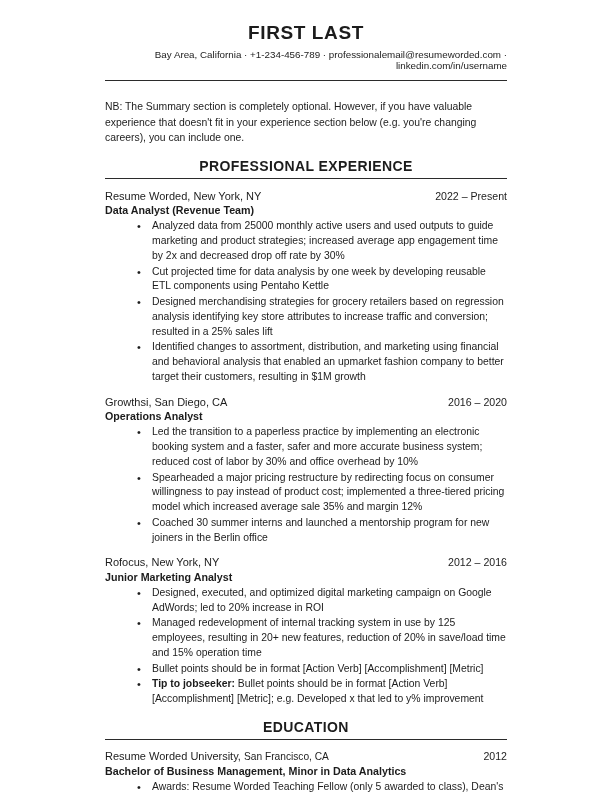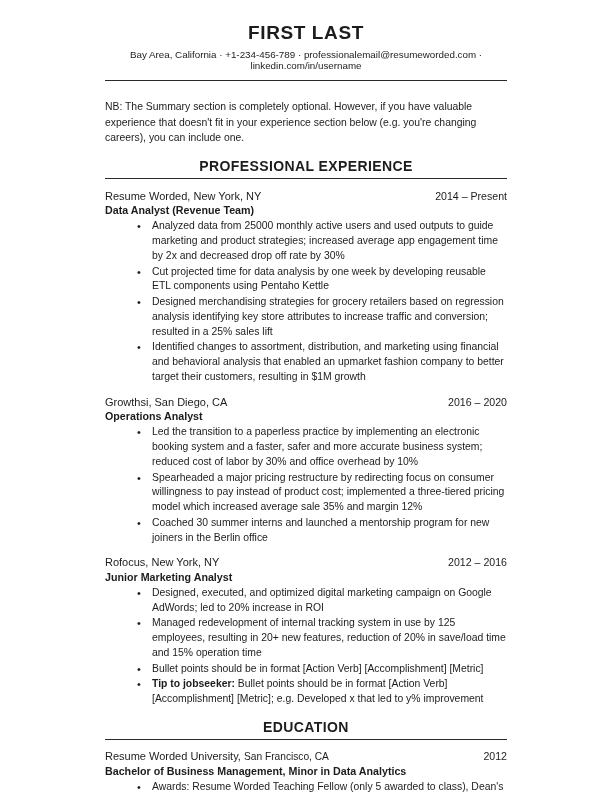--- a/index.html
+++ b/index.html
@@ -16,21 +16,21 @@
     border-radius: 32px;
   }
   .name {
     text-align: center;
     font-size: 19px;
     font-weight: 700;
     letter-spacing: 0.6px;
     padding-top: 4px;
   }
   .contact {
-    text-align: center;
+    text-align: right;
     font-size: 9.8px;
     margin-top: 5px;
     color: #222222;
   }
   .top-divider {
     border: none;
     border-top: 1.4px solid #2b2b2b;
     margin: 9px 0 9px 0;
   }
   .note {
@@ -94,21 +94,21 @@
   <div class="contact">Bay Area, California · +1-234-456-789 · professionalemail@resumeworded.com · linkedin.com/in/username</div>
   <hr class="top-divider">
 
   <p class="note">NB: The Summary section is completely optional. However, if you have valuable experience that doesn't fit in your experience section below (e.g. you're changing careers), you can include one.</p>
 
   <div class="section-title">PROFESSIONAL EXPERIENCE</div>
 
   <div class="job">
     <div class="job-header">
       <span class="job-company">Resume Worded, New York, NY</span>
-      <span class="job-dates">2014 – Present</span>
+      <span class="job-dates">2022 – Present</span>
     </div>
     <div class="job-role">Data Analyst (Revenue Team)</div>
     <ul class="bullets">
         <li>Analyzed data from 25000 monthly active users and used outputs to guide marketing and product strategies; increased average app engagement time by 2x and decreased drop off rate by 30%</li>
         <li>Cut projected time for data analysis by one week by developing reusable ETL components using Pentaho Kettle</li>
         <li>Designed merchandising strategies for grocery retailers based on regression analysis identifying key store attributes to increase traffic and conversion; resulted in a 25% sales lift</li>
         <li>Identified changes to assortment, distribution, and marketing using financial and behavioral analysis that enabled an upmarket fashion company to better target their customers, resulting in $1M growth</li>
       </ul>
   </div>
 

